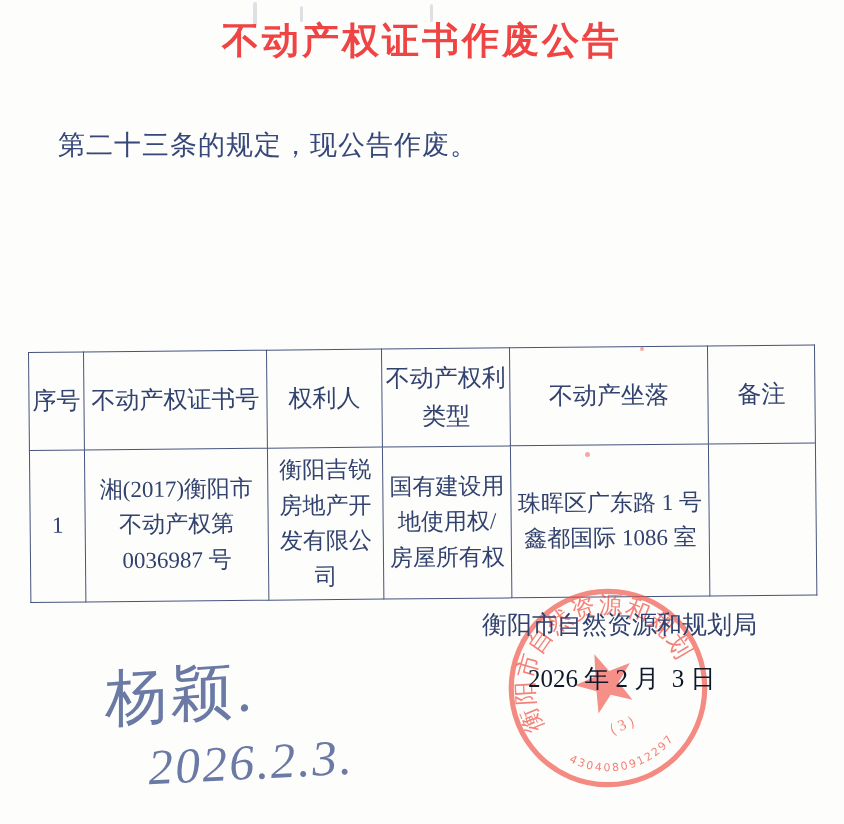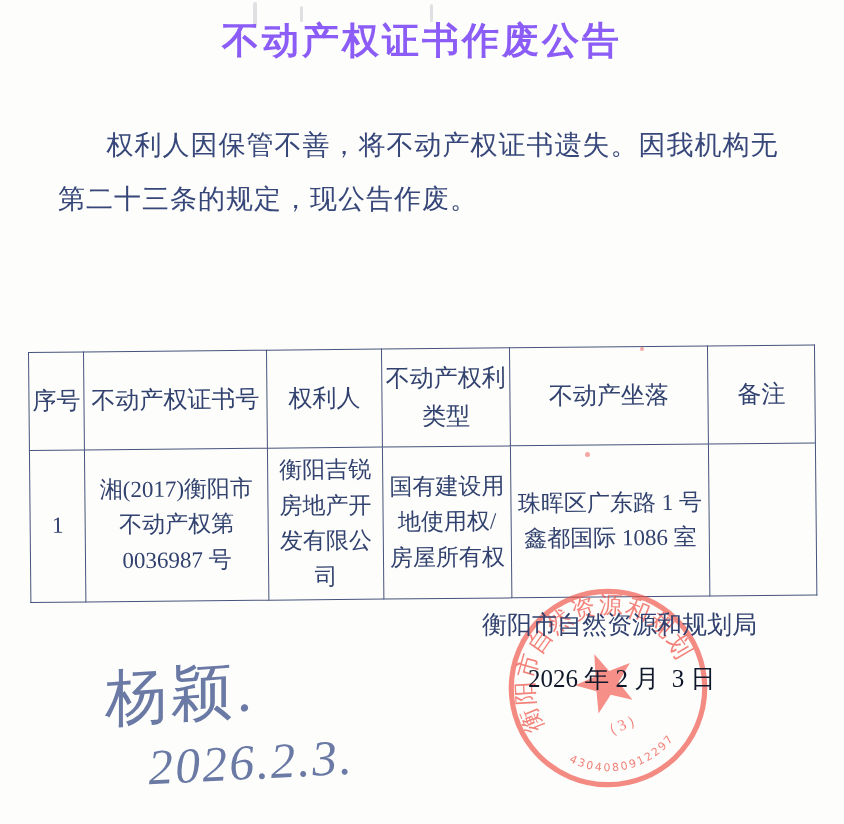--- a/index.html
+++ b/index.html
@@ -19,21 +19,21 @@
   
   .doc-title {
     position: absolute;
     top: 16px;
     left: 0;
     width: 100%;
     text-align: center;
     font-size: 37px;
     font-weight: bold;
     letter-spacing: 3px;
-    color: #8b5cf6;
+    color: #ef4444;
   }
   
   .body-paragraph {
     position: absolute;
     top: 118px;
     left: 58px;
     width: 742px;
     font-size: 27px;
     color: #37477a;
     letter-spacing: 1px;
@@ -135,21 +135,20 @@
 
   <div class="smudge s1"></div>
   <div class="smudge s2"></div>
   <div class="smudge s3"></div>
   <div class="speck p1"></div>
   <div class="speck p2"></div>
 
   <h1 class="doc-title">不动产权证书作废公告</h1>
 
   <div class="body-paragraph">
-    <div class="body-line indent">权利人因保管不善，将不动产权证书遗失。因我机构无</div>
     <div class="body-line">第二十三条的规定，现公告作废。</div>
   </div>
 
   <div class="cert-table-wrap">
     <table class="cert-table">
       <colgroup>
         <col style="width:55px">
         <col style="width:183px">
         <col style="width:115px">
         <col style="width:128px">

